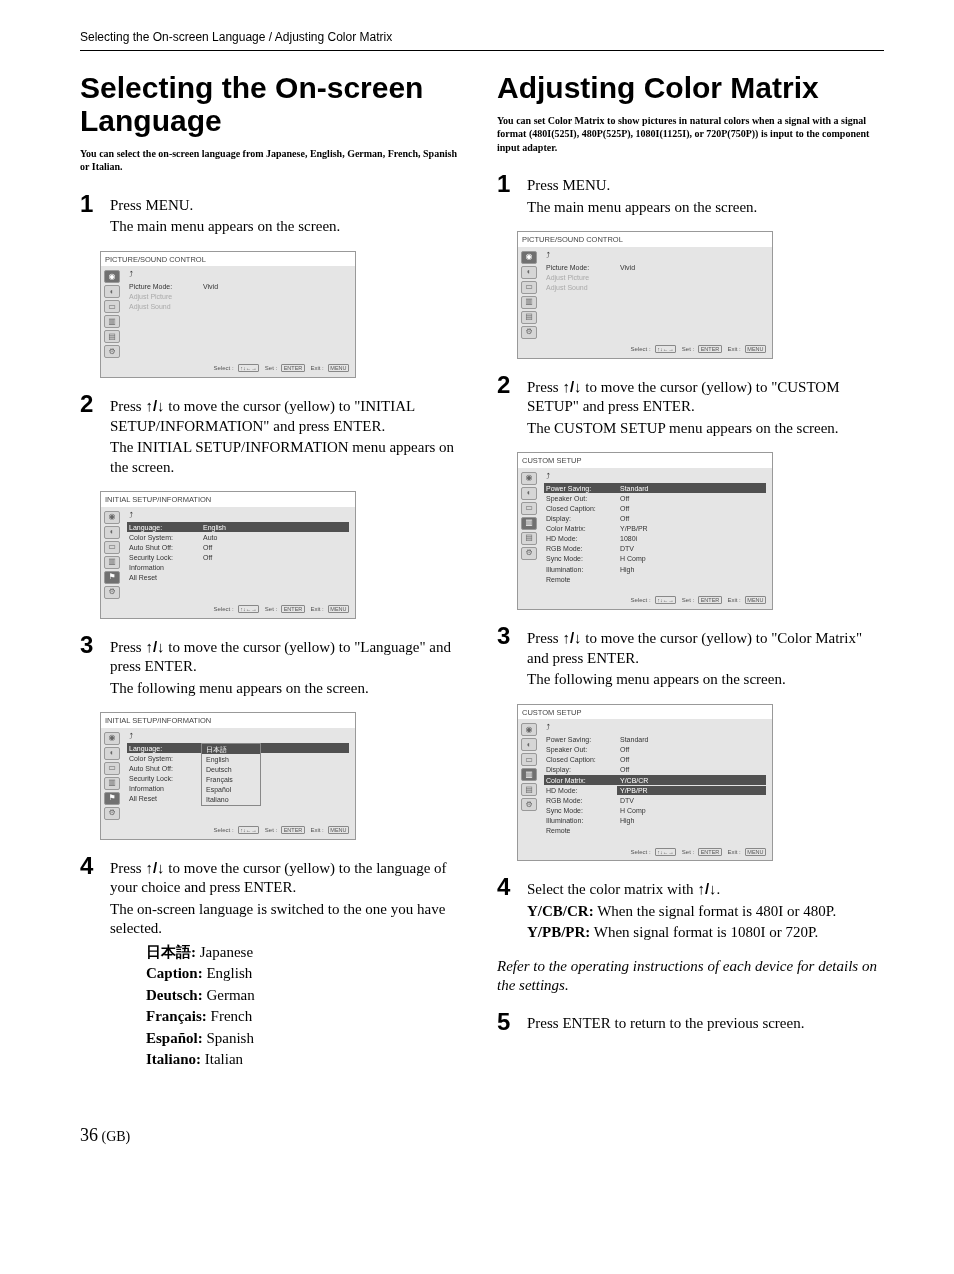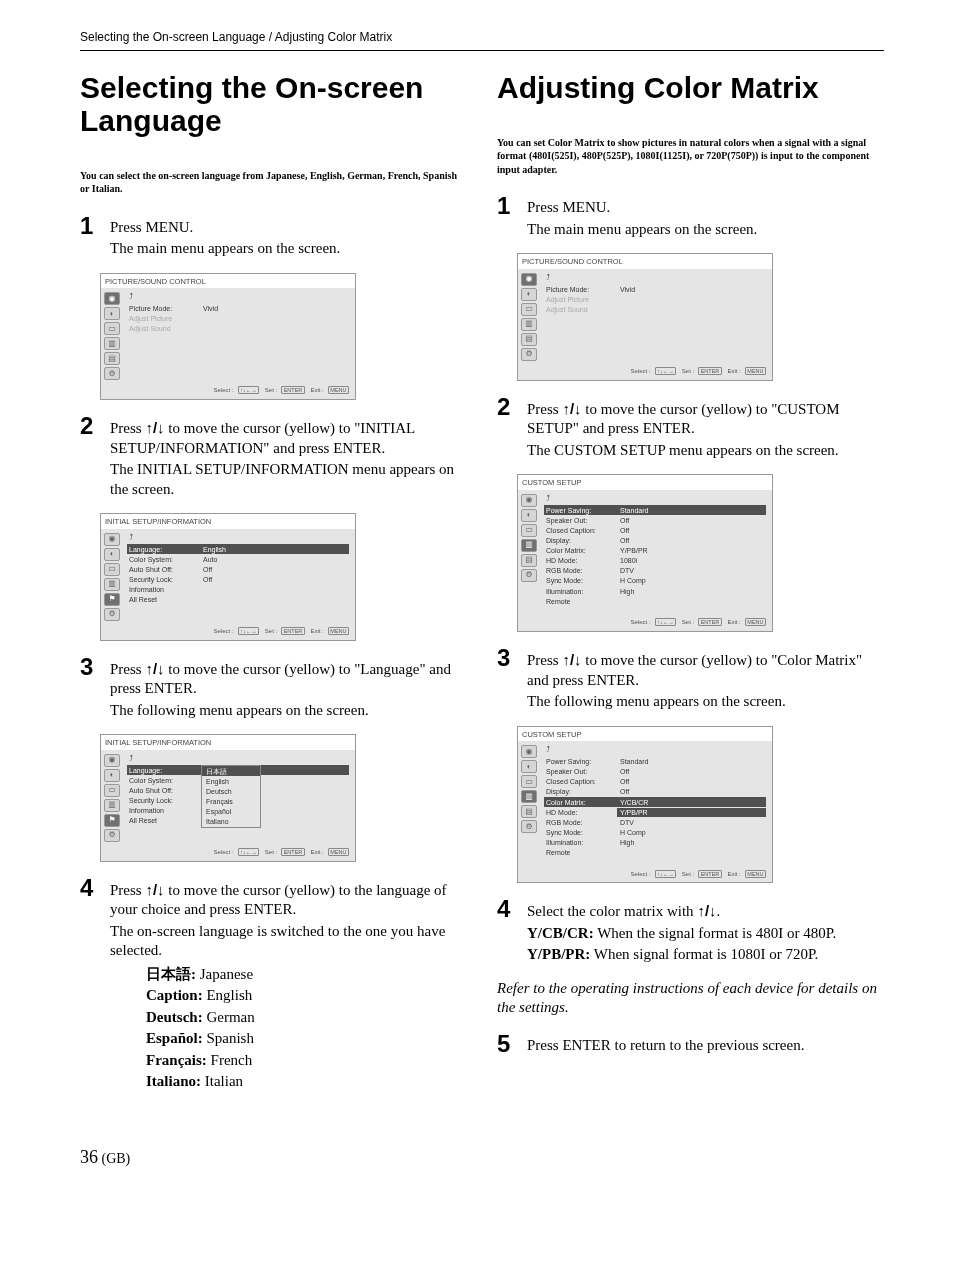--- a/index.html
+++ b/index.html
@@ -7,21 +7,21 @@
       font-family: "Times New Roman", serif;
       width: 954px;
       padding: 30px 70px 30px 80px;
       color: #000;
       line-height: 1.3;
     }
     .rule { border-top: 1px solid #000; margin: 4px 0 10px 0; }
     .breadcrumb { font-size: 12px; font-family: Arial, sans-serif; margin-bottom: 3px; }
     .columns { display: flex; gap: 30px; margin-top: 20px; }
     .col { flex: 1; }
-    h1 { font-family: Arial, sans-serif; font-weight: bold; font-size: 30px; line-height: 1.1; margin-bottom: 32px; }
+    h1 { font-family: Arial, sans-serif; font-weight: bold; font-size: 30px; line-height: 1.1; margin-bottom: 10px; }
     .intro { font-size: 10px; margin-bottom: 18px; line-height: 1.35; font-weight: bold; }
     .step { display: flex; gap: 10px; margin-bottom: 12px; }
     .stepnum { font-family: Arial, sans-serif; font-weight: bold; font-size: 24px; width: 20px; flex-shrink: 0; line-height: 1; }
     .stepbody { font-size: 15px; padding-top: 4px; flex: 1; }
     .stepbody p { margin-bottom: 2px; }
     .sub-indent { margin-left: 24px; margin-top: 4px; }
     .sub-indent p { margin-bottom: 2px; font-size: 15px; margin-left: 12px; }
     .bold { font-weight: bold; }
     .italic { font-style: italic; }
     .arrow-icons { font-family: Arial, sans-serif; font-weight: bold; }
@@ -232,22 +232,22 @@
 
     <div class="step">
       <div class="stepnum">4</div>
       <div class="stepbody">
         <p><span>Press </span><span class="arrow-icons">↑/↓</span><span> to move the cursor (yellow) to the language of your choice and press ENTER.</span></p>
         <p><span>The on-screen language is switched to the one you have selected.</span></p>
         <div class="sub-indent">
           <p><span class="bold">日本語:</span><span> Japanese</span></p>
           <p><span class="bold">Caption:</span><span> English</span></p>
           <p><span class="bold">Deutsch:</span><span> German</span></p>
+          <p><span class="bold">Français:</span><span> French</span></p>
           <p><span class="bold">Español:</span><span> Spanish</span></p>
-          <p><span class="bold">Français:</span><span> French</span></p>
           <p><span class="bold">Italiano:</span><span> Italian</span></p>
         </div>
       </div>
     </div>
   </div>
 
   <div class="col">
     <h1>Adjusting Color Matrix</h1>
     <p class="intro">You can set Color Matrix to show pictures in natural colors when a signal with a signal format (480I(525I), 480P(525P), 1080I(1125I), or 720P(750P)) is input to the component input adapter.</p>
 

